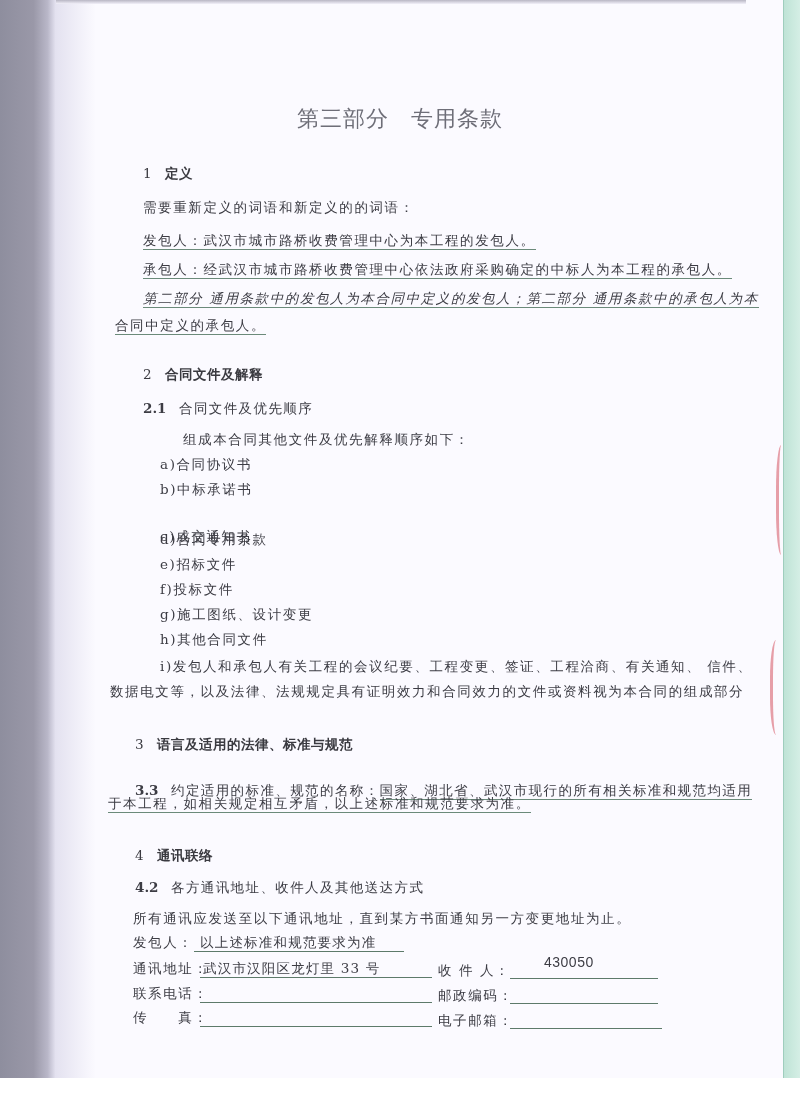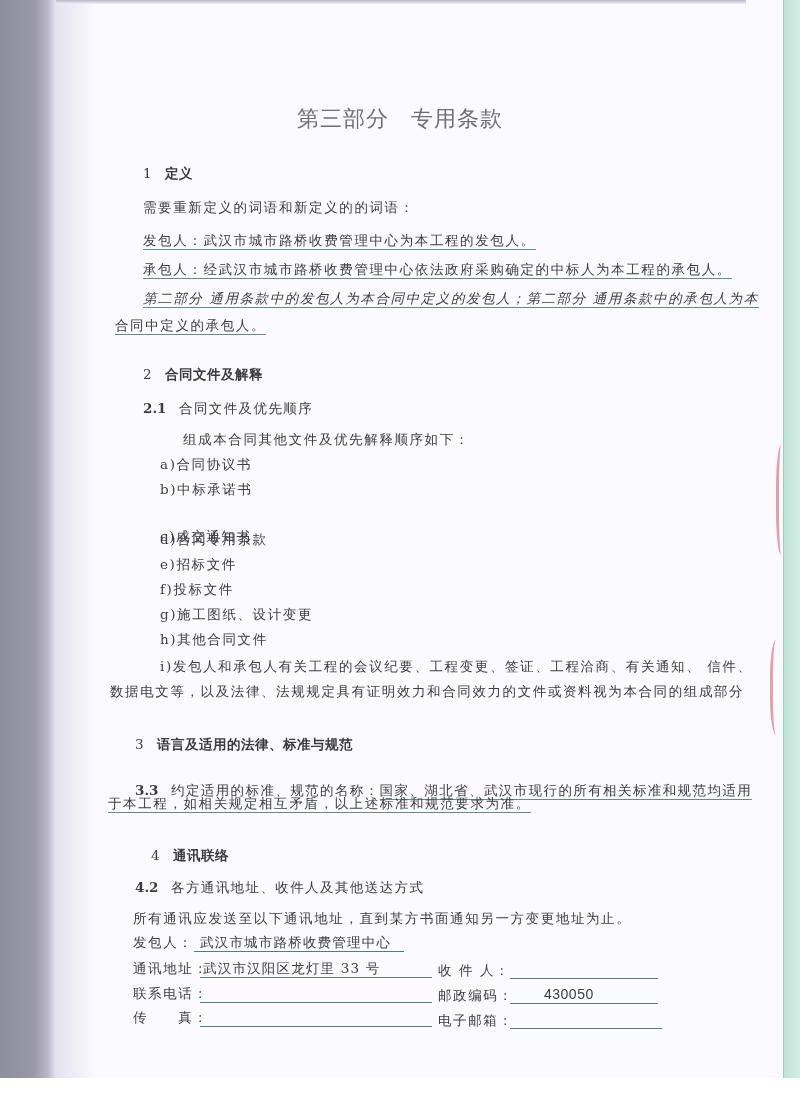--- a/index.html
+++ b/index.html
@@ -109,47 +109,47 @@
   <div class="line" style="left:110px; top:683px;">数据电文等，以及法律、法规规定具有证明效力和合同效力的文件或资料视为本合同的组成部分</div>
 
   <div class="h1" style="left:135px; top:736px;">
     <span class="num">3</span><span>语言及适用的法律、标准与规范</span>
   </div>
   <div class="h2" style="left:135px; top:782px;">
     <span class="num">3.3</span><span>约定适用的标准、规范的名称：</span><span class="ul">国家、湖北省、武汉市现行的所有相关标准和规范均适用</span>
   </div>
   <div class="line" style="left:108px; top:795px;"><span class="ul">于本工程，如相关规定相互矛盾，以上述标准和规范要求为准。</span></div>
 
-  <div class="h1" style="left:135px; top:847px;margin-left:16px;">
+  <div class="h1" style="left:135px; top:847px;">
     <span class="num">4</span><span>通讯联络</span>
   </div>
   <div class="h2" style="left:135px; top:879px;">
     <span class="num">4.2</span><span>各方通讯地址、收件人及其他送达方式</span>
   </div>
   <div class="line" style="left:133px; top:910px;">所有通讯应发送至以下通讯地址，直到某方书面通知另一方变更地址为止。</div>
 
   <div class="line" style="left:133px; top:934px;">发包人：</div>
   <div class="field-line" style="left:194px; top:951px; width:210px;"></div>
-  <div class="field-val" style="left:200px; top:934px;">武汉市城市路桥收费管理中心</div>
+  <div class="field-val" style="left:200px; top:934px;">以上述标准和规范要求为准</div>
 
   <div class="line" style="left:133px; top:960px;">通讯地址：</div>
   <div class="field-line" style="left:200px; top:977px; width:232px;"></div>
   <div class="field-val" style="left:203px; top:960px;">武汉市汉阳区龙灯里 33 号</div>
 
   <div class="line" style="left:438px; top:962px;">收 件 人：</div>
   <div class="field-line" style="left:510px; top:978px; width:148px;"></div>
   <div class="field-val" style="left:545px; top:962px;"></div>
 
   <div class="line" style="left:133px; top:985px;">联系电话：</div>
   <div class="field-line" style="left:200px; top:1002px; width:232px;"></div>
   <div class="field-val" style="left:230px; top:985px;"></div>
 
   <div class="line" style="left:438px; top:987px;">邮政编码：</div>
   <div class="field-line" style="left:510px; top:1003px; width:148px;"></div>
-  <div class="field-val num-val" style="left:544px; top:986px;">430050</div>
+  <div class="field-val num-val" style="left:544px; top:954px;">430050</div>
 
   <div class="line" style="left:133px; top:1009px;">传　　真：</div>
   <div class="field-line" style="left:200px; top:1026px; width:232px;"></div>
   <div class="field-val" style="left:230px; top:1009px;"></div>
 
   <div class="line" style="left:438px; top:1012px;">电子邮箱：</div>
   <div class="field-line" style="left:510px; top:1028px; width:152px;"></div>
   <div class="field-val" style="left:530px; top:1012px;"></div>
 
 </div>

